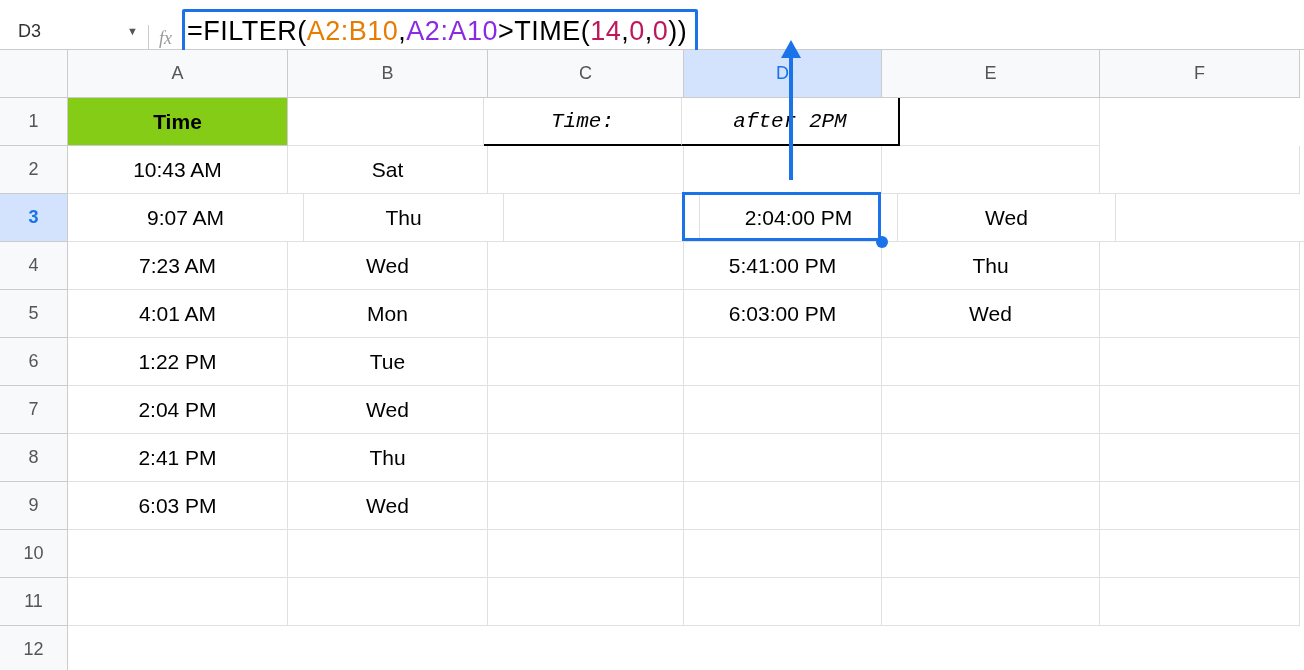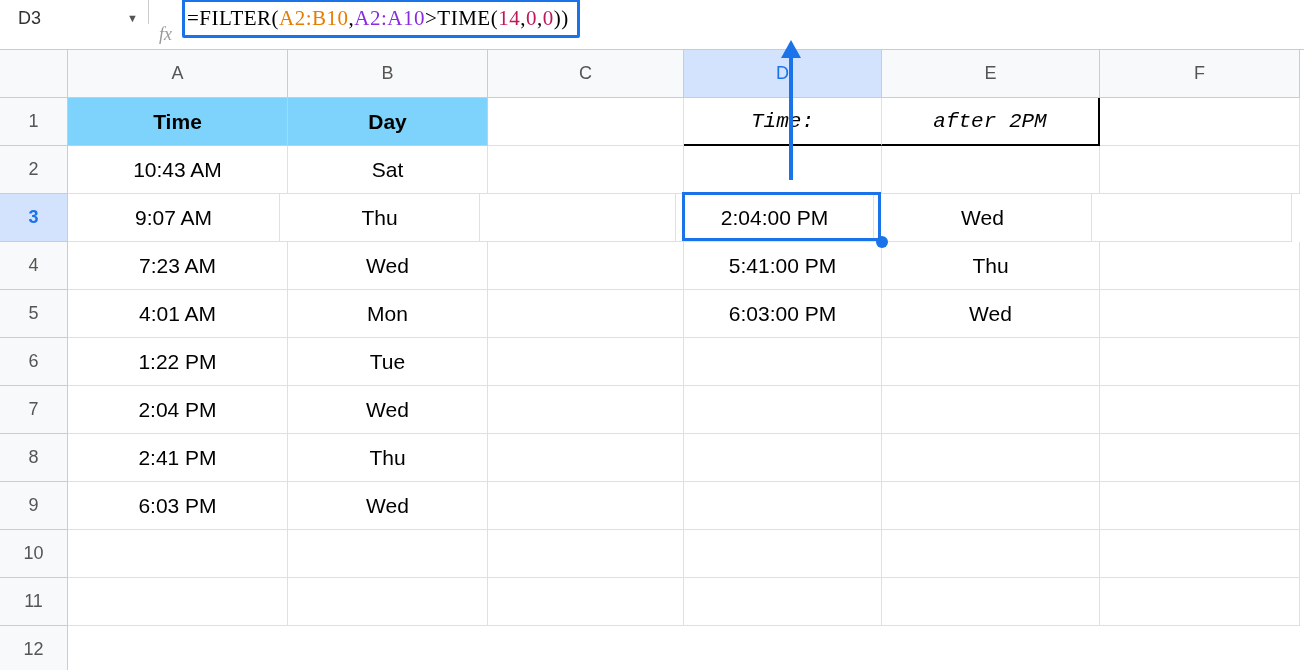--- a/index.html
+++ b/index.html
@@ -1,20 +1,20 @@
 <!DOCTYPE html>
 <html><head>
   <meta charset="utf-8">
   <style>
     * { box-sizing: border-box; margin: 0; padding: 0; }
     body { font-family: Arial, sans-serif; background: #fff; font-size: 20px; overflow: hidden; }
     
     .toolbar {
       display: flex;
-      align-items: flex-start;
+      align-items: flex-end;
       height: 50px;
       border-bottom: 1px solid #ccc;
       padding: 0 8px;
       gap: 0;
     }
     .name-box {
       width: 140px;
       height: 36px;
       display: flex;
       align-items: center;
@@ -38,22 +38,22 @@
       font-size: 18px;
       font-family: Georgia, serif;
       padding: 0 10px;
       margin-top: 24px;
     }
     .formula-bar {
       flex: 1;
       height: 36px;
       display: flex;
       align-items: center;
-      font-family: Liberation Serif, serif;
-      font-size: 21px;
+      font-family: Liberation Sans, sans-serif;
+      font-size: 27px;
       letter-spacing: 0.5px;
     }
     .formula-highlight {
       border: 3px solid #1a73e8;
       border-radius: 2px;
       padding: 4px 8px 4px 2px;
       display: flex;
       align-items: center;
     }
     .tok-black { color: #000; }
@@ -114,21 +114,21 @@
       white-space: nowrap;
     }
     .colA { width: 220px; }
     .colB { width: 200px; }
     .colC { width: 196px; }
     .colD { width: 198px; }
     .colE { width: 218px; }
     .colF { width: 200px; }
     
     .header-cell {
-      background: #7dd3fc;
+      background: #84cc16;
       font-weight: bold;
       border-right: 1px solid #ccc;
       border-bottom: 1px solid #ccc;
     }
     .italic-header {
       font-style: italic;
       border-bottom: 2px solid #000;
       font-family: Liberation Mono, monospace;
     }
     .italic-header.colE { border-right: 2px solid #000; }
@@ -216,36 +216,35 @@
         <div class="col-header colA" style="width: 220px;">A</div>
         <div class="col-header colB" style="width: 200px;">B</div>
         <div class="col-header colC" style="width: 196px;">C</div>
         <div class="col-header colD sel" style="width: 198px;">D</div>
         <div class="col-header colE" style="width: 218px;">E</div>
         <div class="col-header colF" style="width: 200px;">F</div>
       </div>
     <div class="cells" id="cells">
         <div class="row">
           <div class="cell colA header-cell" style="width: 220px;">Time</div>
-          <div class="cell colB header-cell" style="width: 200px;">Day</div>
           <div class="cell colC" style="width: 196px;"></div>
           <div class="cell colD italic-header" style="width: 198px;">Time:</div>
           <div class="cell colE italic-header" style="width: 218px;">after 2PM</div>
           <div class="cell colF" style="width: 200px;"></div>
         </div>
         <div class="row">
           <div class="cell colA" style="width: 220px;">10:43 AM</div>
           <div class="cell colB" style="width: 200px;">Sat</div>
           <div class="cell colC" style="width: 196px;"></div>
           <div class="cell colD" style="width: 198px;"></div>
           <div class="cell colE" style="width: 218px;"></div>
           <div class="cell colF" style="width: 200px;"></div>
         </div>
         <div class="row">
-          <div class="cell colA" style="width: 212px;">9:07 AM</div>
+          <div class="cell colA" style="width: 236px;">9:07 AM</div>
           <div class="cell colB" style="width: 200px;">Thu</div>
           <div class="cell colC" style="width: 196px;"></div>
           <div class="cell colD" style="width: 198px;">2:04:00 PM</div>
           <div class="cell colE" style="width: 218px;">Wed</div>
           <div class="cell colF" style="width: 200px;"></div>
         </div>
         <div class="row">
           <div class="cell colA" style="width: 220px;">7:23 AM</div>
           <div class="cell colB" style="width: 200px;">Wed</div>
           <div class="cell colC" style="width: 196px;"></div>

